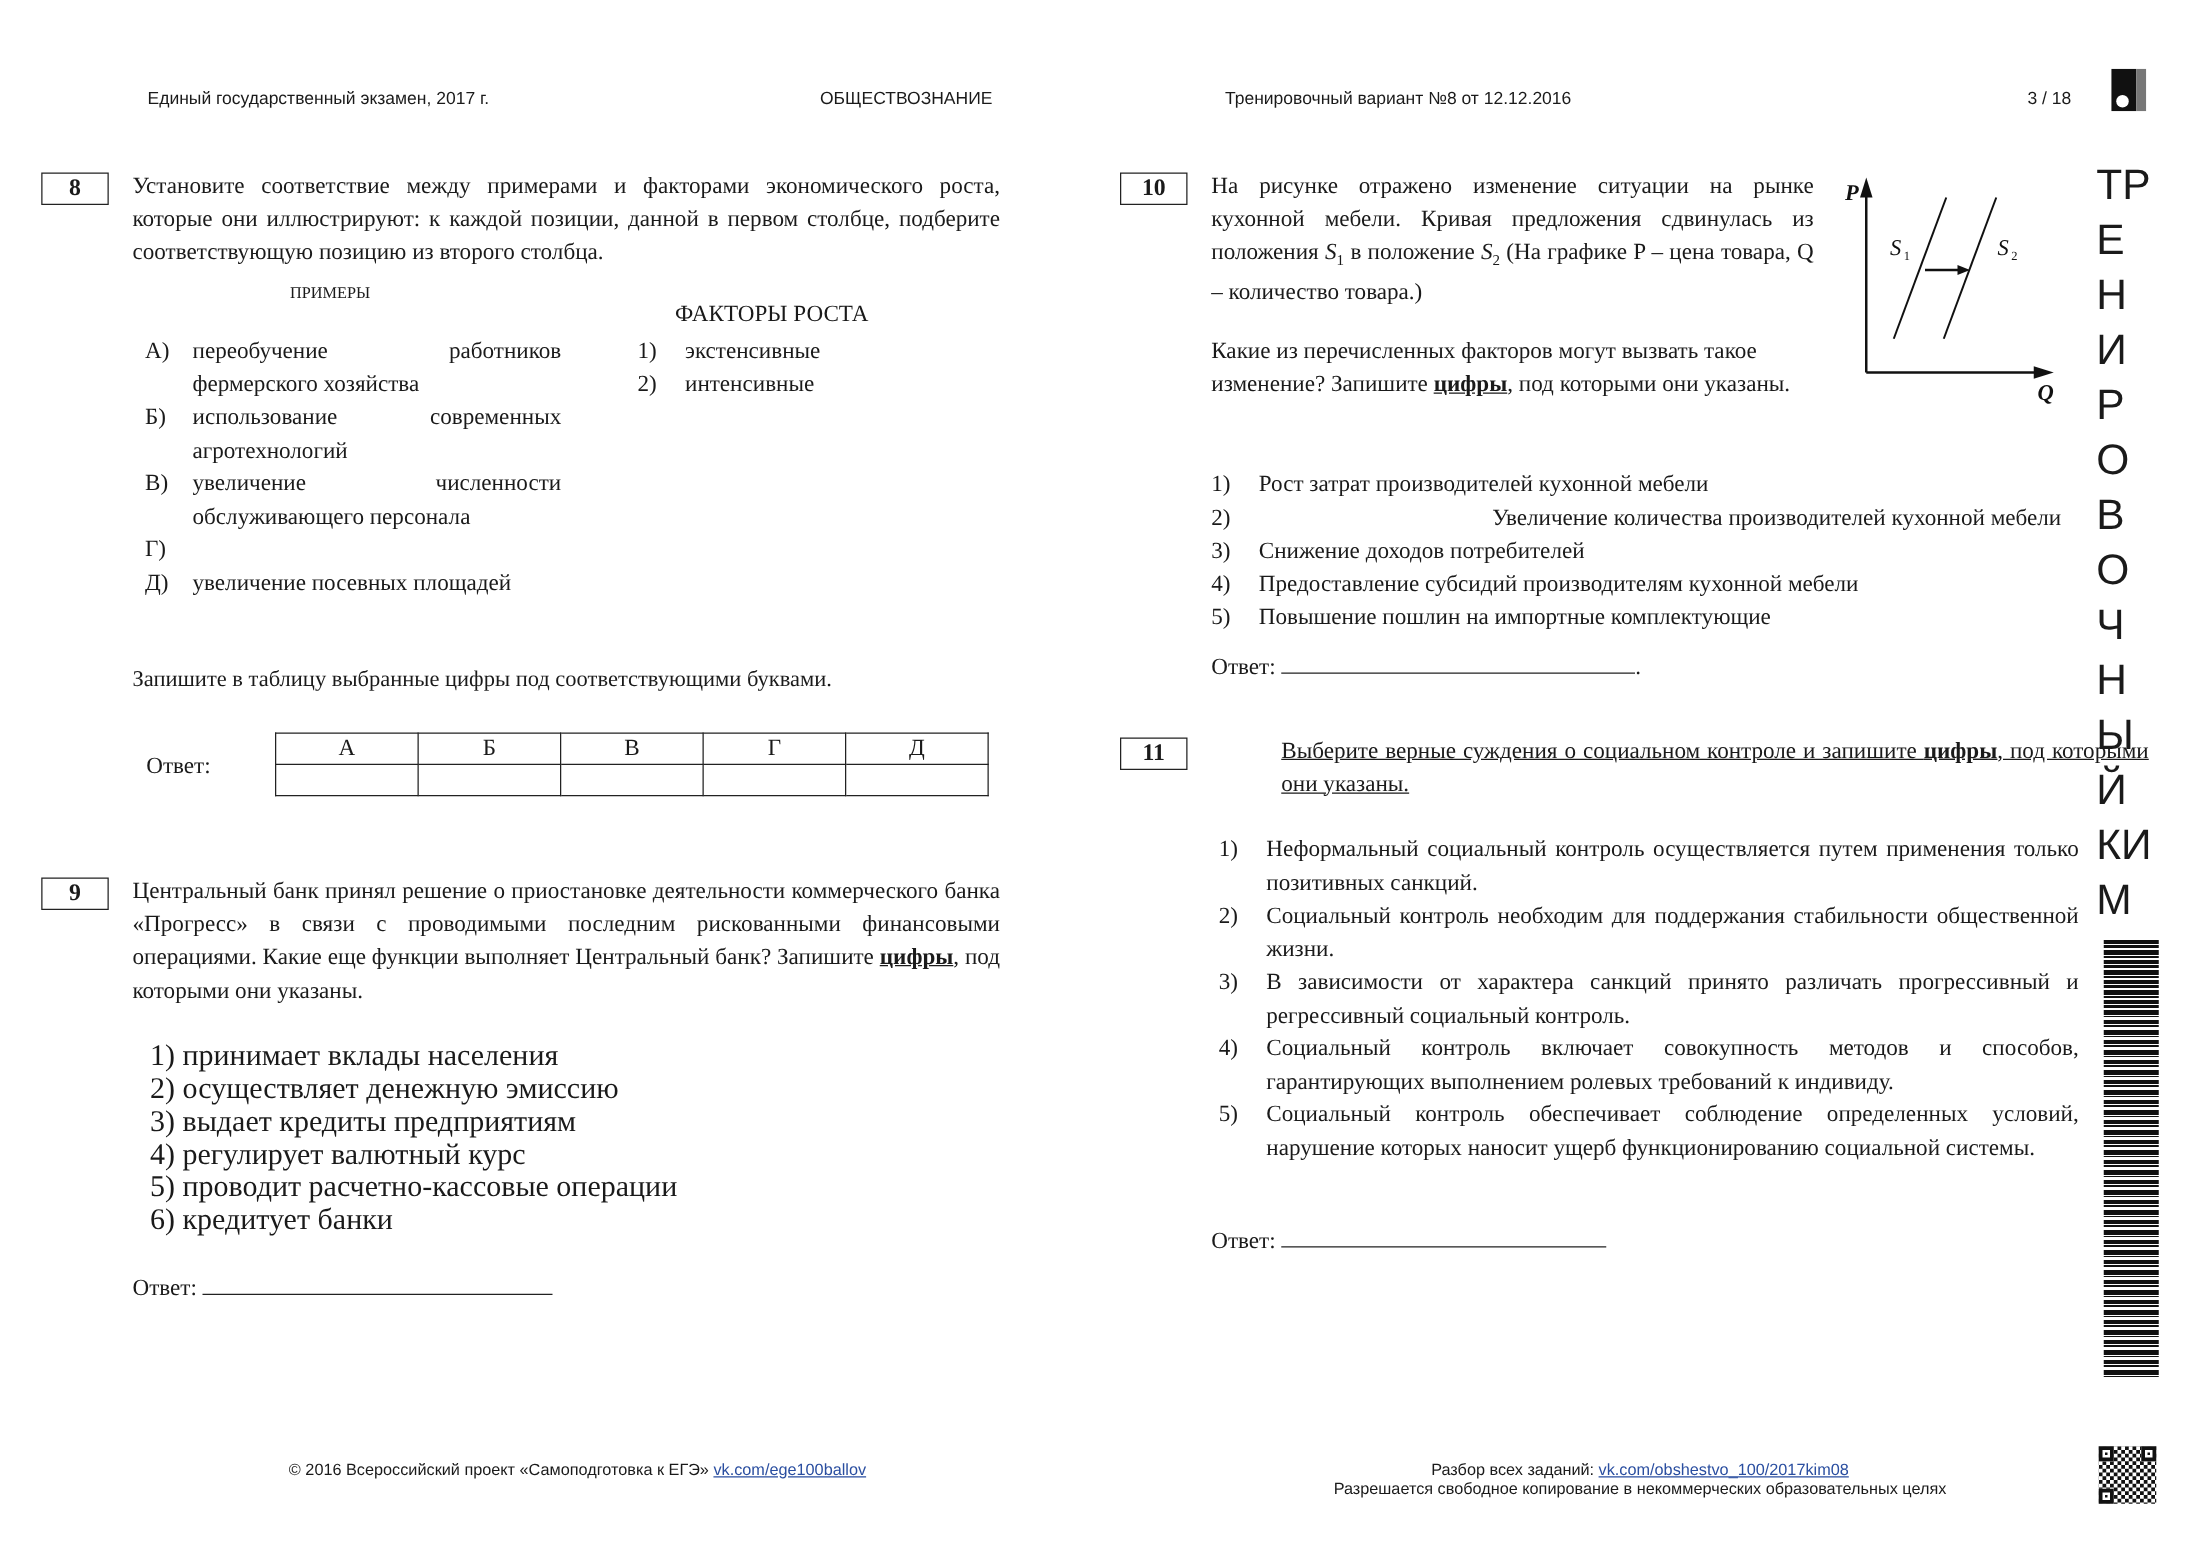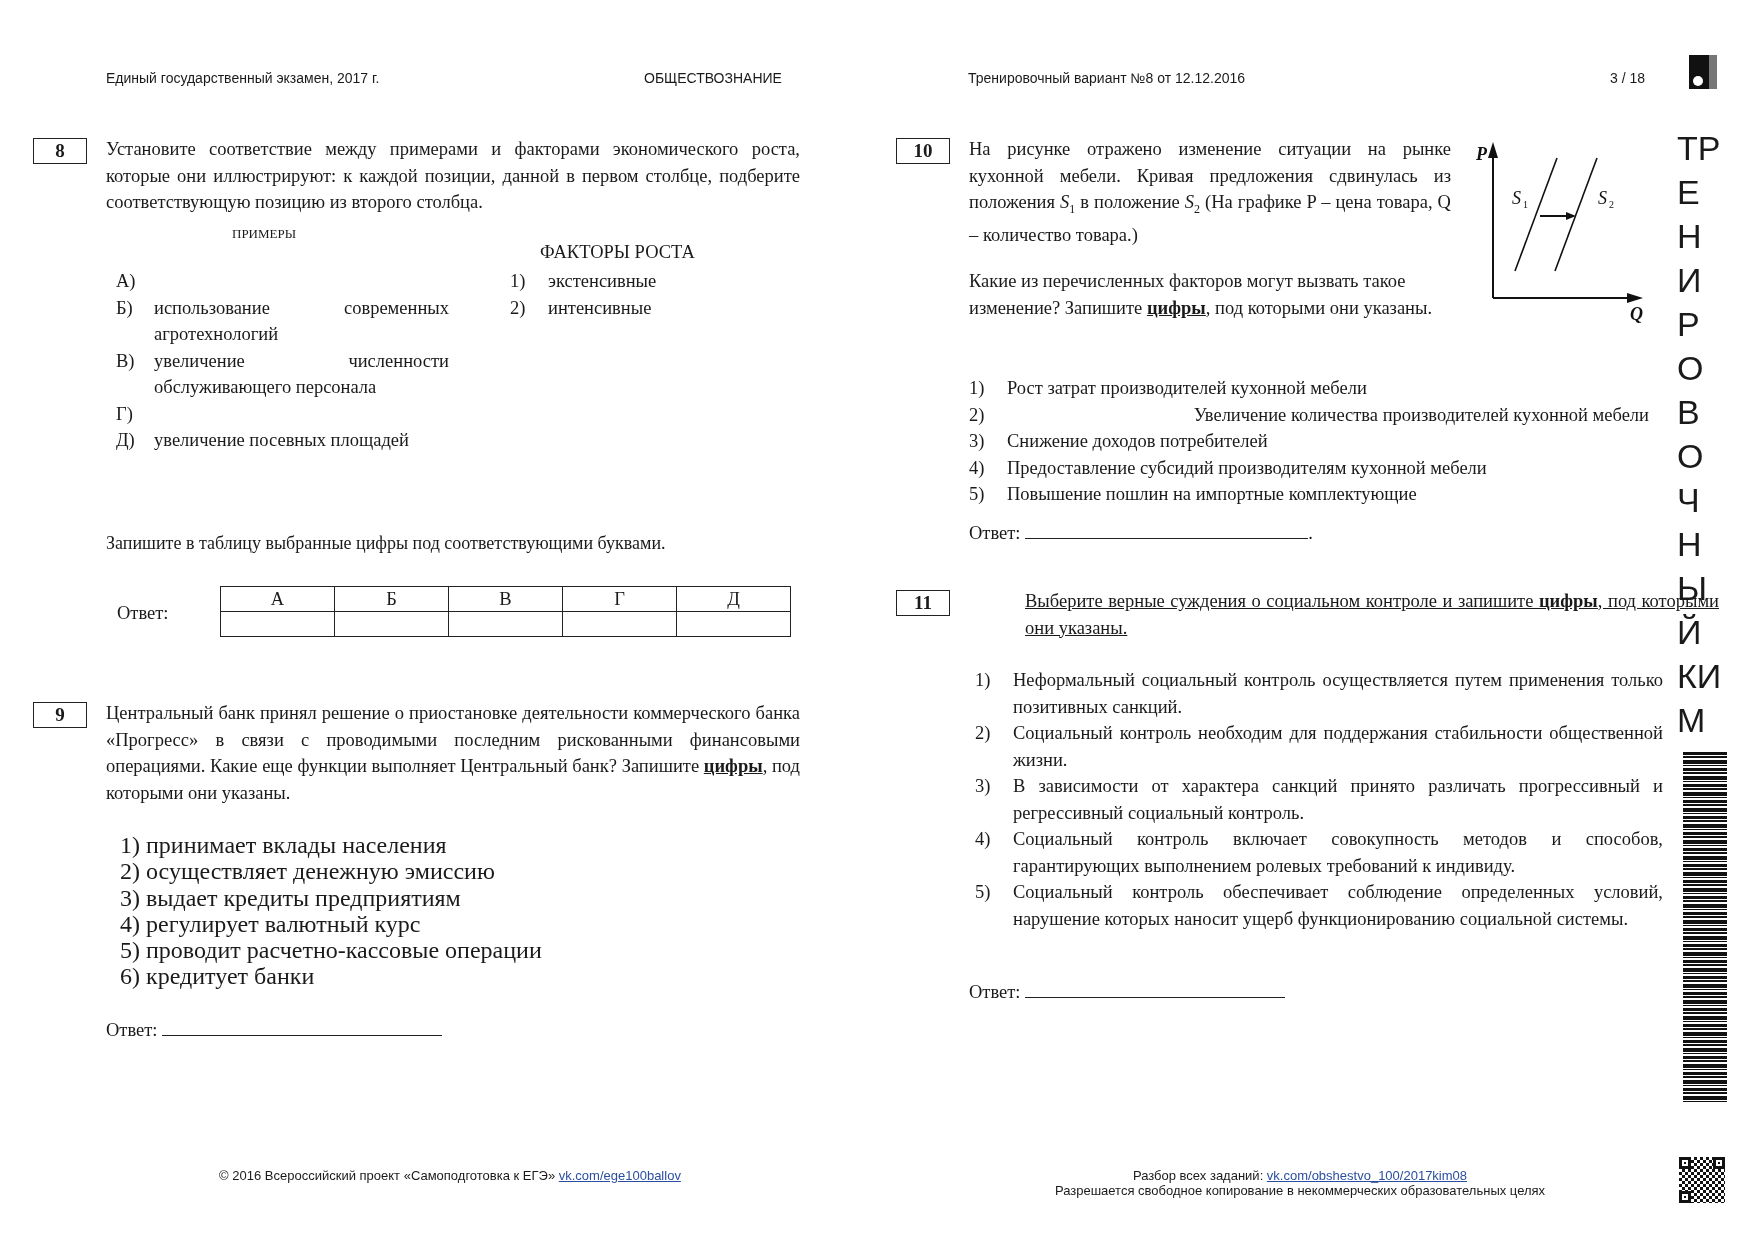--- a/index.html
+++ b/index.html
@@ -1,17 +1,17 @@
 <!DOCTYPE html>
 <html><head>
   <meta charset="utf-8">
   <style>
     html, body { margin: 0; padding: 0; background: #ffffff; }
     body { width: 1754px; height: 1239px; position: relative; overflow: hidden; color: #1a1a1a; }
-    .sans { font-family: "Liberation Sans", "DejaVu Sans", sans-serif; }
+    .sans { font-family: "Liberation Sans", "DejaVu Sans", sans-serif; margin-left: 12px; }
     .serif { font-family: "Liberation Serif", "DejaVu Serif", serif; }
     .abs { position: absolute; }
     .hdr { font-size: 14px; top: 70px; }
     .qnum { position: absolute; width: 54px; height: 26px; border: 1.5px solid #222; box-sizing: border-box;
             font-family: "Liberation Serif", serif; font-weight: bold; font-size: 19px; text-align: center; line-height: 24px; }
     .para { font-size: 18.5px; line-height: 26.5px; text-align: justify; }
     .b-u { font-weight: bold; text-decoration: underline; }
     .list-row { display: flex; font-size: 18.5px; line-height: 26.5px; }
     .list-row .lbl { flex: 0 0 auto; }
     .list-row .txt { flex: 1 1 auto; text-align: justify; }
@@ -72,20 +72,21 @@
 
 <div class="qnum" style="left:33px; top:138px;">8</div>
 <div class="abs serif para" style="left:106px; top:136px; width:694px;">Установите соответствие между примерами и факторами экономического роста, которые они иллюстрируют: к каждой позиции, данной в первом столбце, подберите соответствующую позицию из второго столбца.</div>
 
 <div class="abs serif" style="left:232px; top:226px; font-size:13px;">ПРИМЕРЫ</div>
 <div class="abs serif" style="left:540px; top:242px; font-size:18.5px;">ФАКТОРЫ РОСТА</div>
 
 <div class="abs serif" style="left:116px; top:268px; width:333px;">
   <div class="list-row">
     <span class="lbl" style="width:38px;">А)</span>
+    <span class="txt" style="text-align-last: left;">переобучение работников фермерского хозяйства</span>
   </div>
   <div class="list-row">
     <span class="lbl" style="width:38px;">Б)</span>
     <span class="txt">использование современных агротехнологий</span>
   </div>
   <div class="list-row">
     <span class="lbl" style="width:38px;">В)</span>
     <span class="txt">увеличение численности обслуживающего персонала</span>
   </div>
   <div class="list-row">

